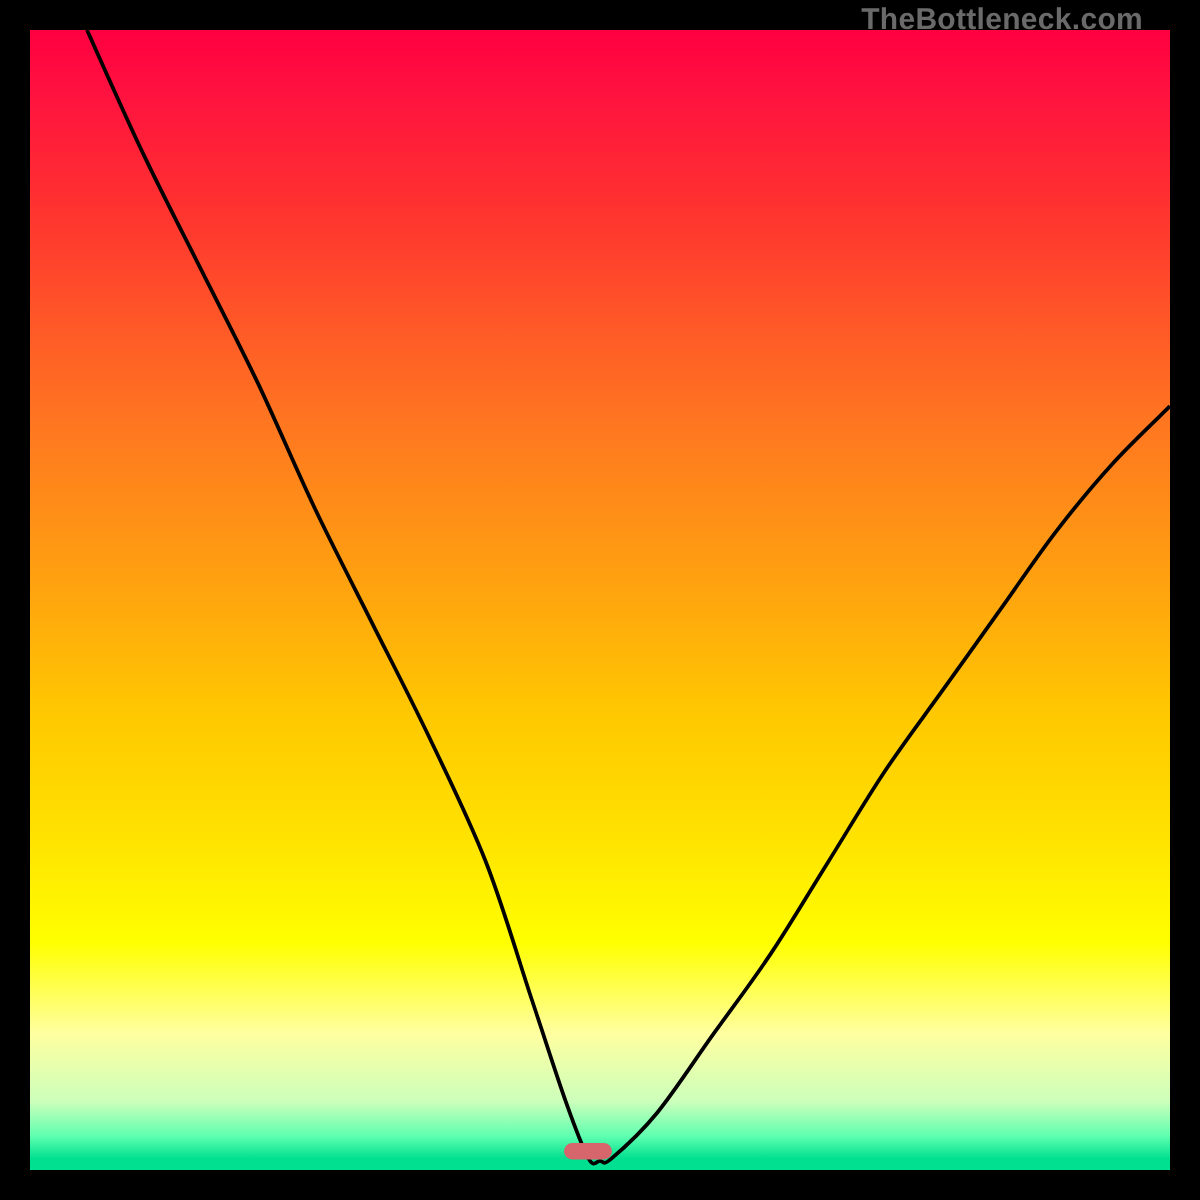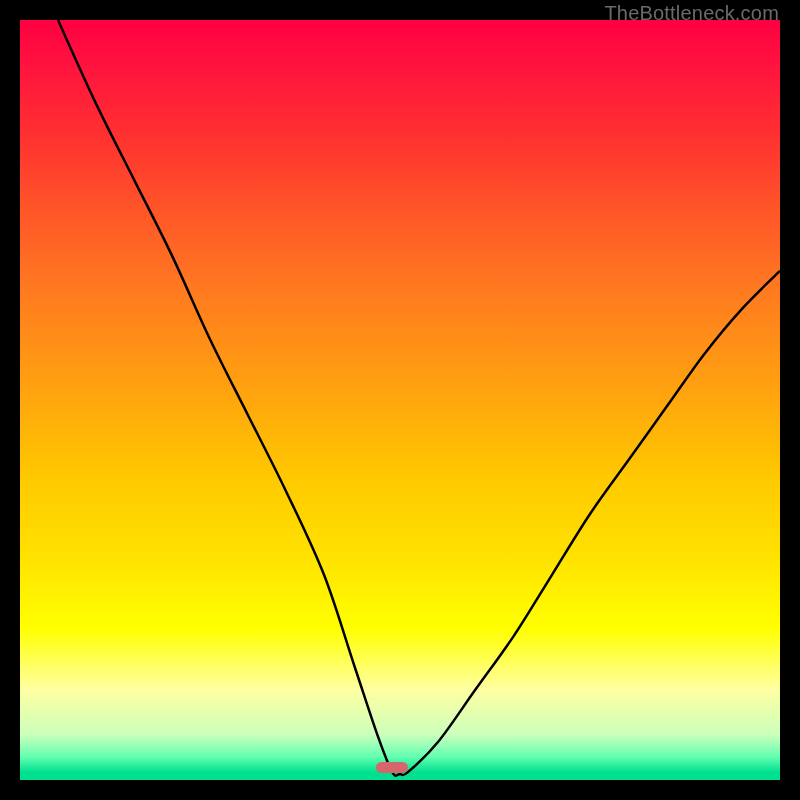--- a/index.html
+++ b/index.html
@@ -62,25 +62,26 @@
     stroke-width: 2.5;
   }
   .marker {
     position: absolute;
     background: #d6666b;
     border-radius: 999px;
   }
   .watermark {
     position: absolute;
     top: 2px;
-    right: 21px;
+    right: 38px;
     color: #6a6a6a;
     font-size: 20px;
     letter-spacing: 0.2px;
     user-select: none;
+    font-weight: bold;
   }
 </style>
 </head>
 <body>
 
 <div class="frame">
 
   <div class="watermark">TheBottleneck.com</div>
 
   <div class="plot-area">

